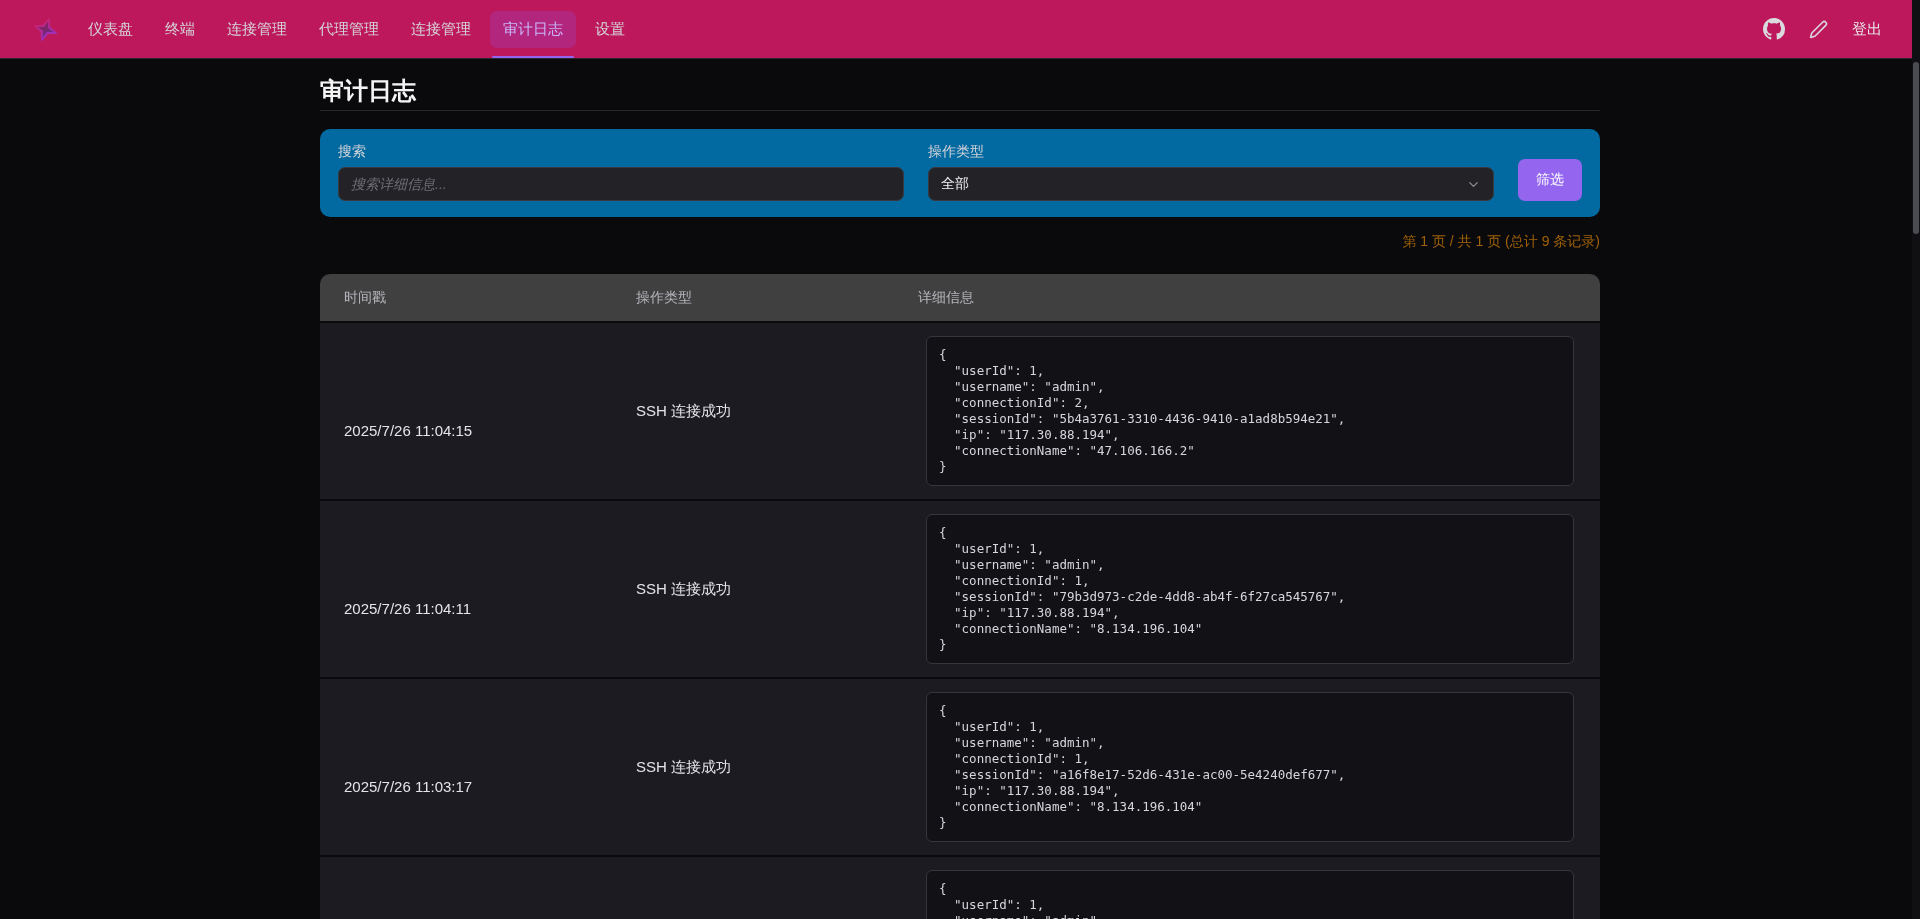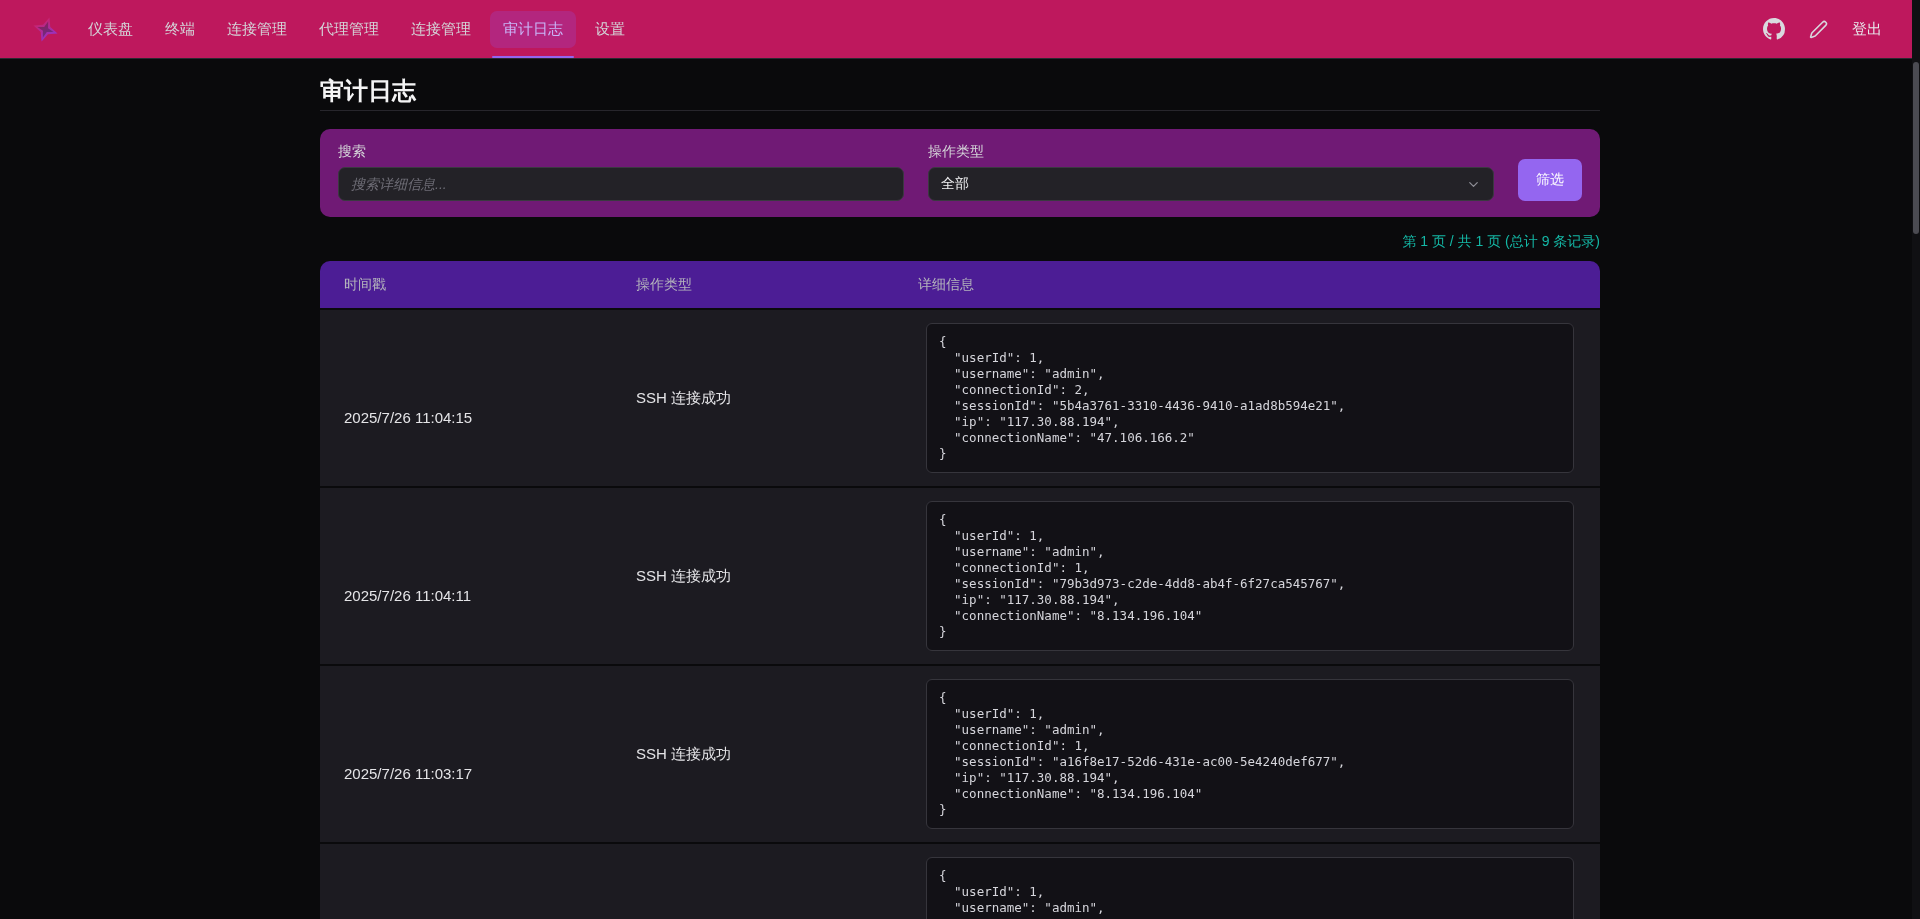--- a/index.html
+++ b/index.html
@@ -32,21 +32,21 @@
   .icon-btn { display:flex; color:#d9d9de; cursor:pointer; }
   .logout { font-size:15px; color:#e8e8ec; cursor:pointer; }
 
   
   .container { width:1280px; margin:0 auto; padding-top:18px; }
   .page-title { font-size:24px; line-height:28px; font-weight:700; color:#f4f4f5; }
   .title-rule { border:none; border-top:1px solid #27262c; margin-top:5px; }
 
   
   .filter-card {
-    margin-top:18px; background:#701a75; border-radius:10px;
+    margin-top:18px; background:#0369a1; border-radius:10px;
     padding:14px 18px 16px; display:flex; gap:24px; align-items:flex-end;
   }
   .filter-group { flex:1; display:flex; flex-direction:column; gap:7px; }
   .filter-label { font-size:14px; line-height:17px; color:#d4d4d8; }
   .text-input {
     height:34px; width:100%; background:#232227; border:1px solid #3a3940;
     border-radius:7px; padding:0 12px; color:#e4e4e7; font-size:14px;
     font-family:inherit; outline:none;font-style:italic;
   }
   .text-input::placeholder { color:#6e6d76; }
@@ -56,27 +56,27 @@
     font-size:14px; color:#f0f0f2; cursor:pointer;
   }
   .chevron { color:#8e8e96; display:flex; }
   .filter-btn {
     height:42px; padding:0 18px; flex:0 0 auto; background:var(--accent);
     border:none; border-radius:7px; color:#fff; font-size:14px;
     font-family:inherit; cursor:pointer;
   }
 
   
-  .pagination { text-align:right; font-size:14px; line-height:17px; color:#14b8a6; margin:16px 0 11px; }
+  .pagination { text-align:right; font-size:14px; line-height:17px; color:#a16207; margin:16px 0 24px; }
 
   
   .audit-table { border-radius:10px 10px 0 0; overflow:hidden; }
   .thead {
     display:grid; grid-template-columns:316px 282px 1fr;
-    background:#4c1d95;
+    background:#404040;
   }
   .th { font-size:14px; line-height:17px; font-weight:500; color:#b4b4bc; padding:15px 0; }
   .th.c1 { padding-left:24px; }
   .trow {
     display:grid; grid-template-columns:316px 282px 1fr;
     background:#1c1b21; border-top:2px solid #0a0a0c; align-items:center;
   }
   .cell { font-size:15px; color:#e4e4e7; }
   .cell.c1 { padding-left:24px;margin-top:39px; }
   .cell.c3 { padding:13px 26px 13px 8px; }

